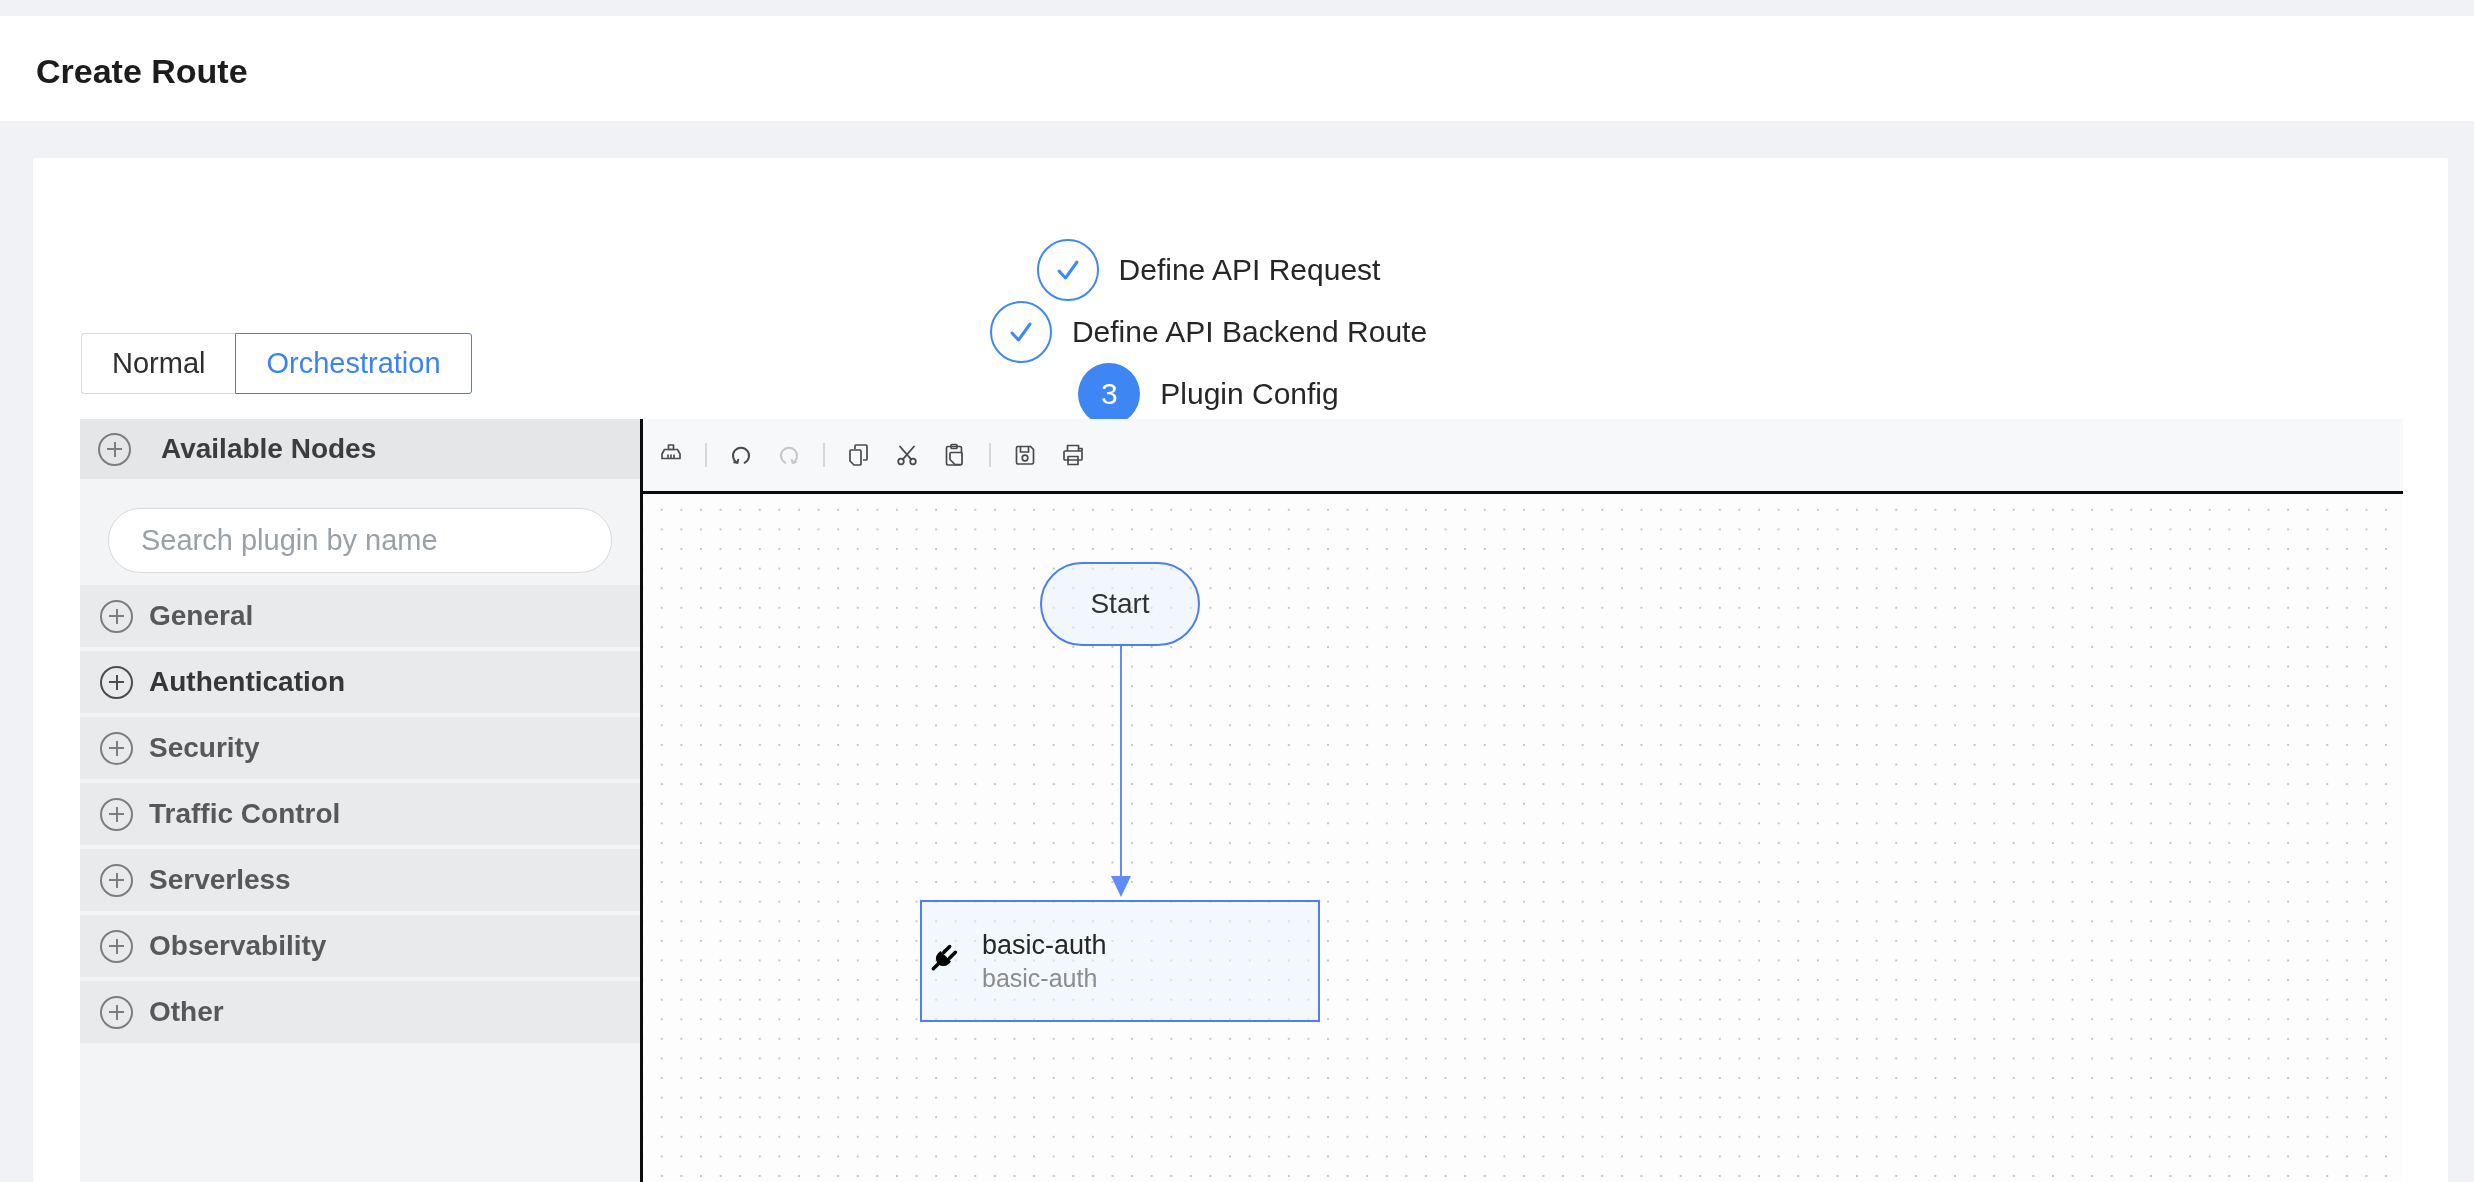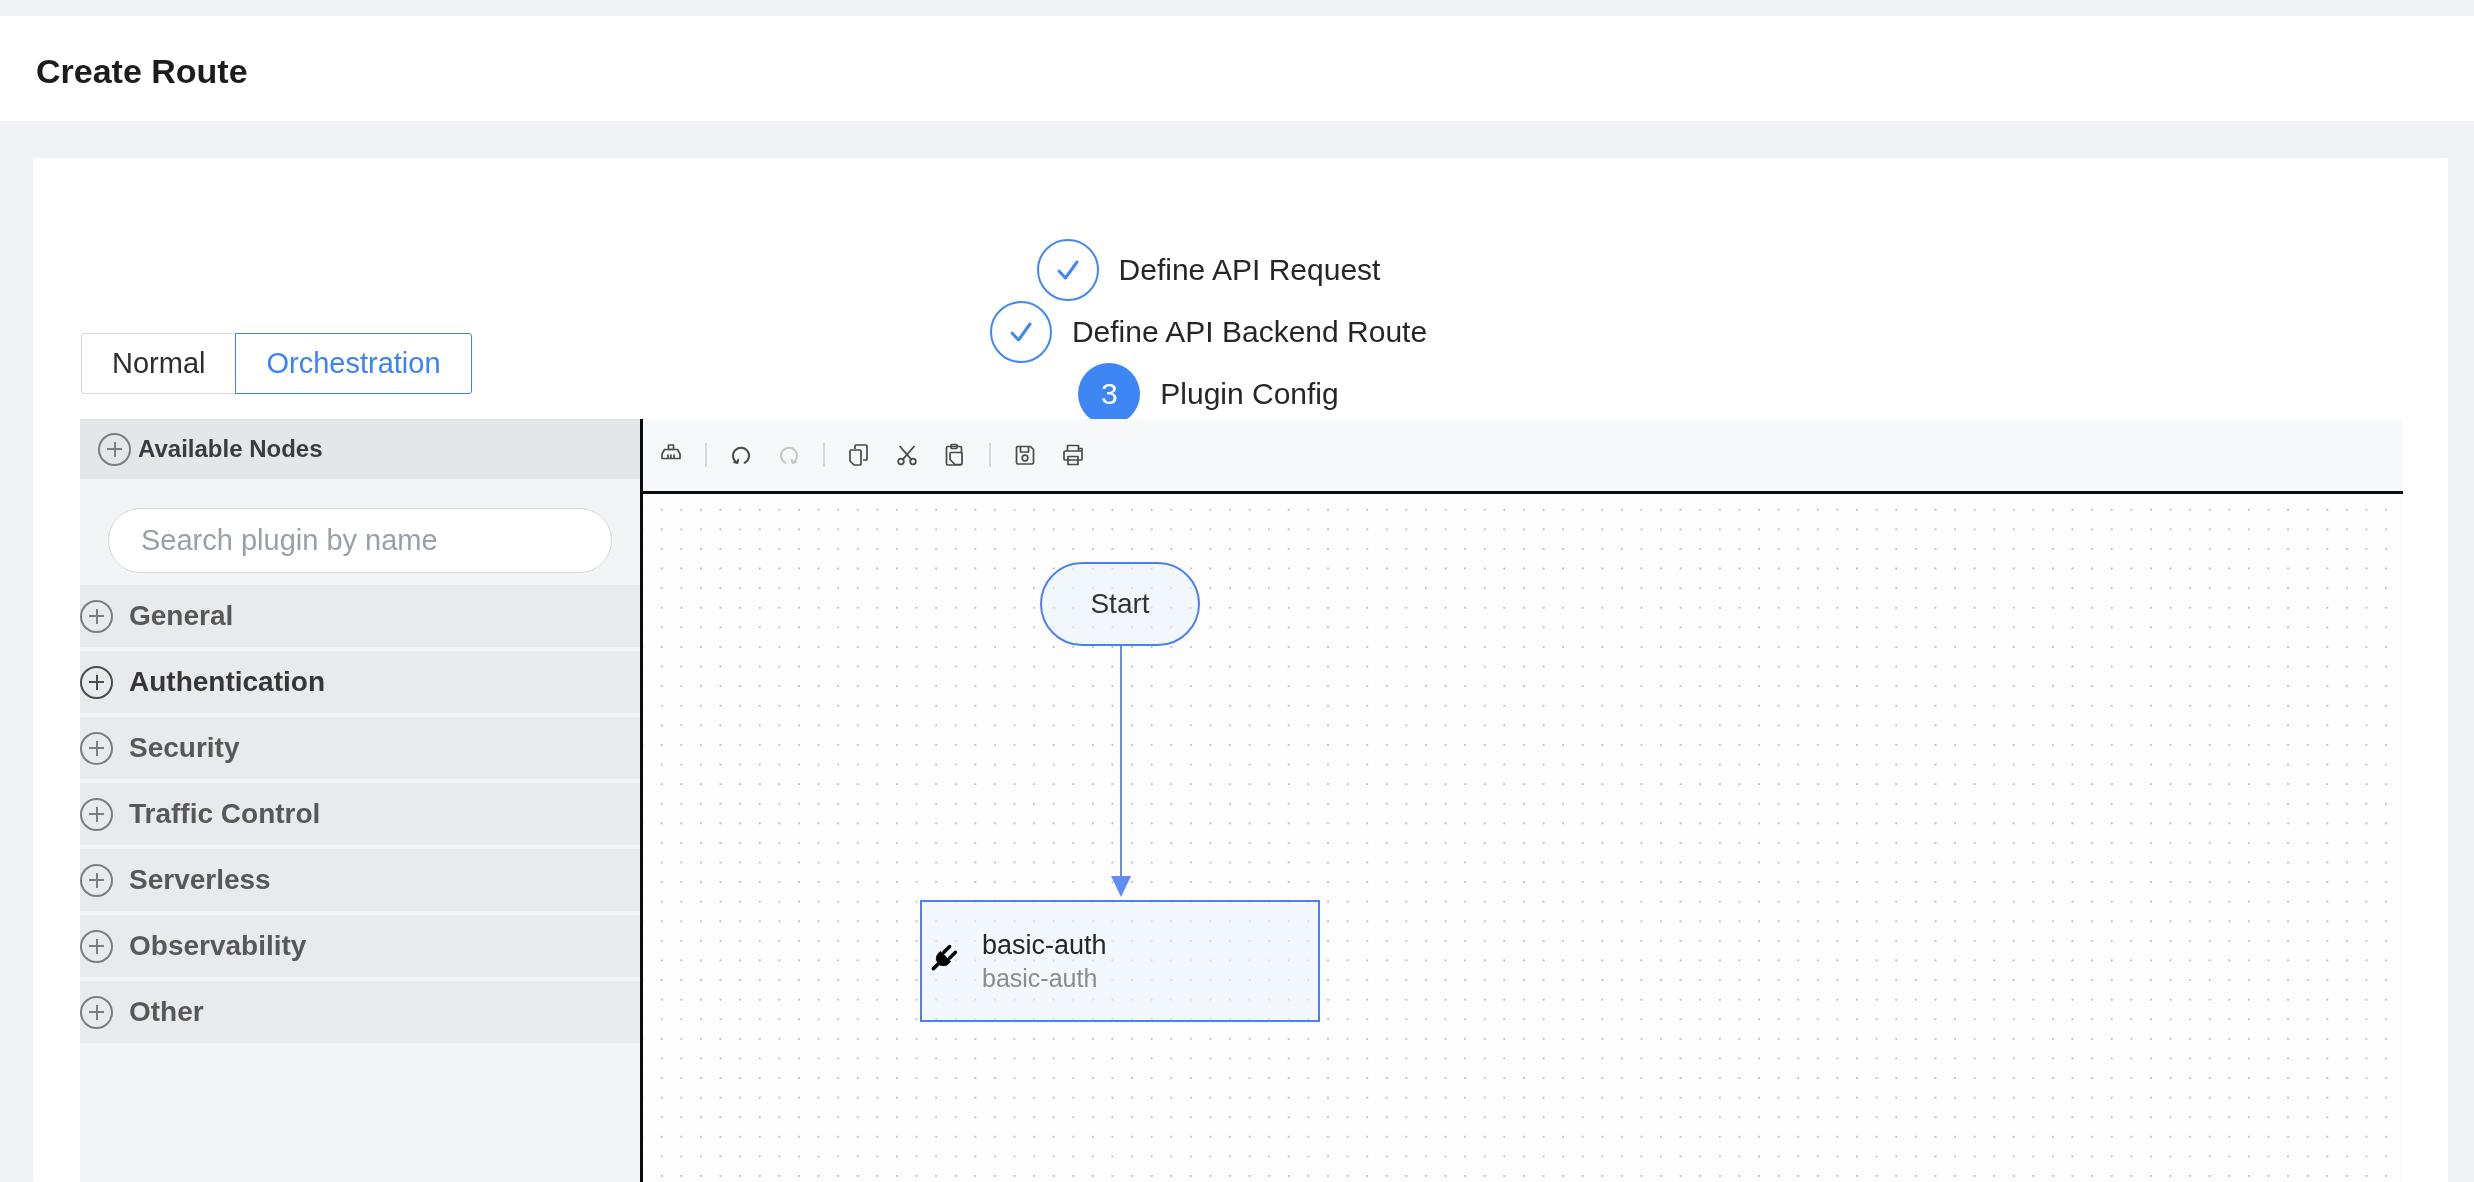--- a/index.html
+++ b/index.html
@@ -35,34 +35,34 @@
          background:#fff; border:1.5px solid #d9d9d9; color:#2e2e2e; cursor:pointer; }
   .tab.first { border-radius:3px 0 0 3px; border-right:none; }
   .tab.active { border:1.5px solid #3b82f4; color:#3b82f4; border-radius:0 3px 3px 0; }
 
   
   .content { position:absolute; left:47px; right:0; top:261px; bottom:0; display:flex; }
 
   
   .sidebar { width:560px; flex:none; background:#f3f4f5; position:relative; }
   .side-header { height:60px; background:#e5e6e8; display:flex; align-items:center; padding-left:18px; }
-  .side-header-label { margin-left:7px; font-size:24px; font-weight:600; color:#3c3c3c; }
+  .side-header-label { margin-left:30px; font-size:28px; font-weight:600; color:#3c3c3c; }
   .plus-circle { width:33px; height:33px; border-radius:50%; border:2px solid #7d7d7d; flex:none;
      position:relative; }
   .plus-circle:before, .plus-circle:after { content:""; position:absolute; background:#7d7d7d; }
   .plus-circle:before { left:7px; right:7px; top:50%; height:2px; margin-top:-1px; }
   .plus-circle:after { top:7px; bottom:7px; left:50%; width:2px; margin-left:-1px; }
   .plus-circle.dark { border-color:#4c4c4c; }
   .plus-circle.dark:before, .plus-circle.dark:after { background:#4c4c4c; }
   .search-wrap { padding:29px 28px 12px 28px; }
   .search-input { width:100%; height:65px; border-radius:32px; border:1.5px solid #d9d9d9;
      background:#fff; font-size:29px; color:#3b82f6; padding:0 32px; outline:none;
      font-family:"Liberation Sans", sans-serif; }
   .search-input::placeholder { color:#98a0a8; }
-  .cat-row { height:62px; margin-bottom:4px; background:#e9eaec; display:flex; align-items:center; cursor:pointer; }
+  .cat-row { height:62px; margin-bottom:4px; background:#e9eaec; display:flex; align-items:center; padding-left:20px; cursor:pointer; }
   .cat-label { margin-left:16px; font-size:28px; font-weight:600; color:#585858; }
   .cat-row.emph .cat-label { color:#363636; }
 
   
   .canvas-col { width:1763px; flex:none; border-left:3px solid #0c0c0c; display:flex; flex-direction:column; }
   .gutter { flex:1; background:#fff; }
 
   .fc-toolbar { height:75px; background:#f7f8fa; border-bottom:3px solid #0c0c0c;
       display:flex; align-items:center; padding-left:14px; gap:20px; }
   .tb-icon { width:28px; height:28px; flex:none; cursor:pointer; }

